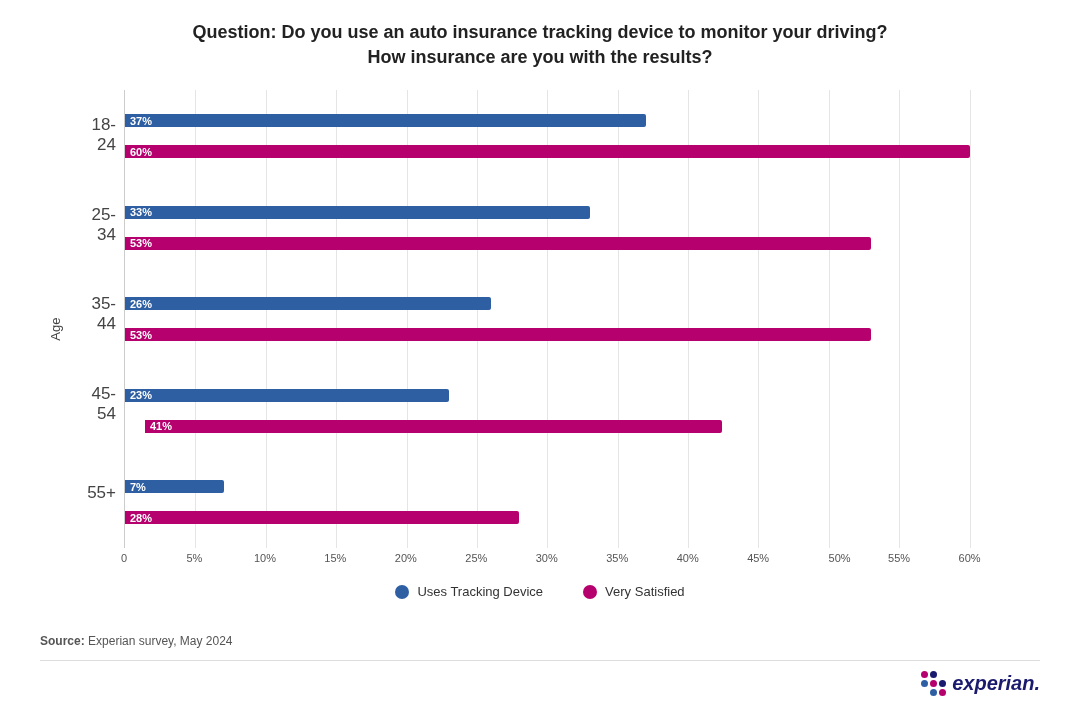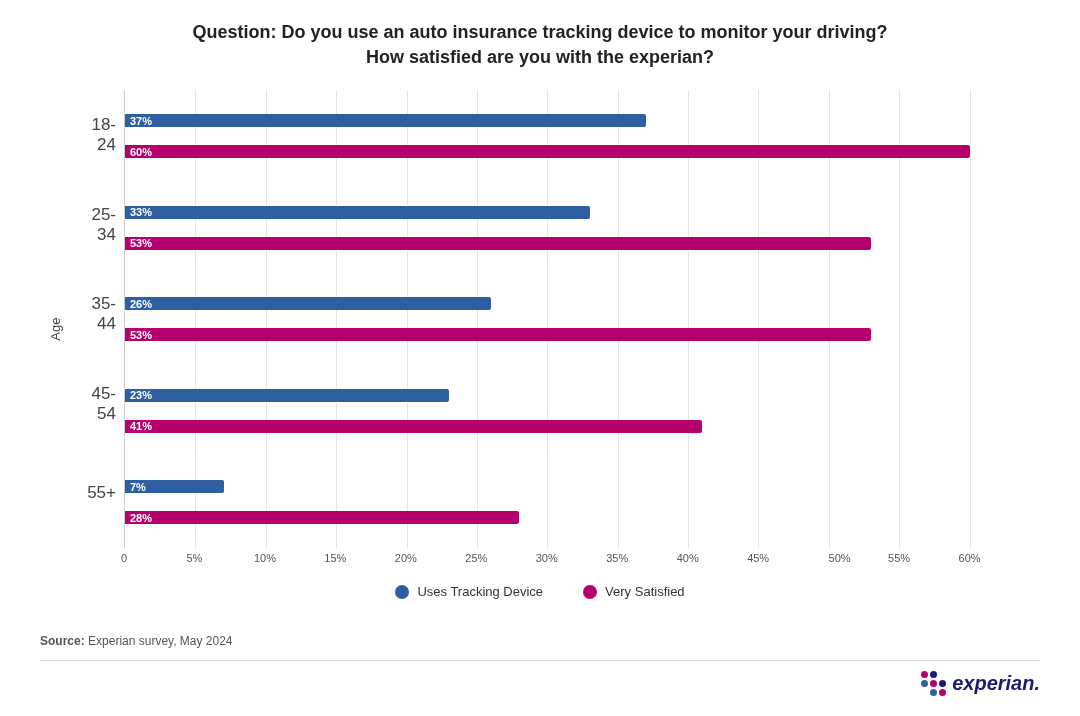--- a/index.html
+++ b/index.html
@@ -185,21 +185,21 @@
       color: #1a1a6e;
       font-style: italic;
       font-weight: bold;
     }
   </style>
 </head>
 <body>
 
 <div class="chart-title">
   <div>Question: Do you use an auto insurance tracking device to monitor your driving?</div>
-  <div>How satisfied are you with the experian?</div>
+  <div>How insurance are you with the results?</div>
 </div>
 
 <div class="chart-container">
   <div class="y-axis-label">Age</div>
   <div class="chart-inner">
     <div class="bars-area">
       <div class="age-groups" id="age-groups">
           <div class="age-label">18-24</div>
           <div class="age-label">25-34</div>
           <div class="age-label">35-44</div>
@@ -245,21 +245,21 @@
                 </div>
                 <div class="bar-row">
                   <div class="bar bar-magenta" style="width: 81.5385%;">53%</div>
                 </div>
               </div>
               <div class="bar-group">
                 <div class="bar-row">
                   <div class="bar bar-blue" style="width: 35.3846%;">23%</div>
                 </div>
                 <div class="bar-row">
-                  <div class="bar bar-magenta" style="width: 63.0769%;">41%</div>
+                  <div class="bar bar-magenta" style="width: 63.0769%; margin-left: 20px;">41%</div>
                 </div>
               </div>
               <div class="bar-group">
                 <div class="bar-row">
                   <div class="bar bar-blue" style="width: 10.7692%;">7%</div>
                 </div>
                 <div class="bar-row">
                   <div class="bar bar-magenta" style="width: 43.0769%;">28%</div>
                 </div>
               </div>

